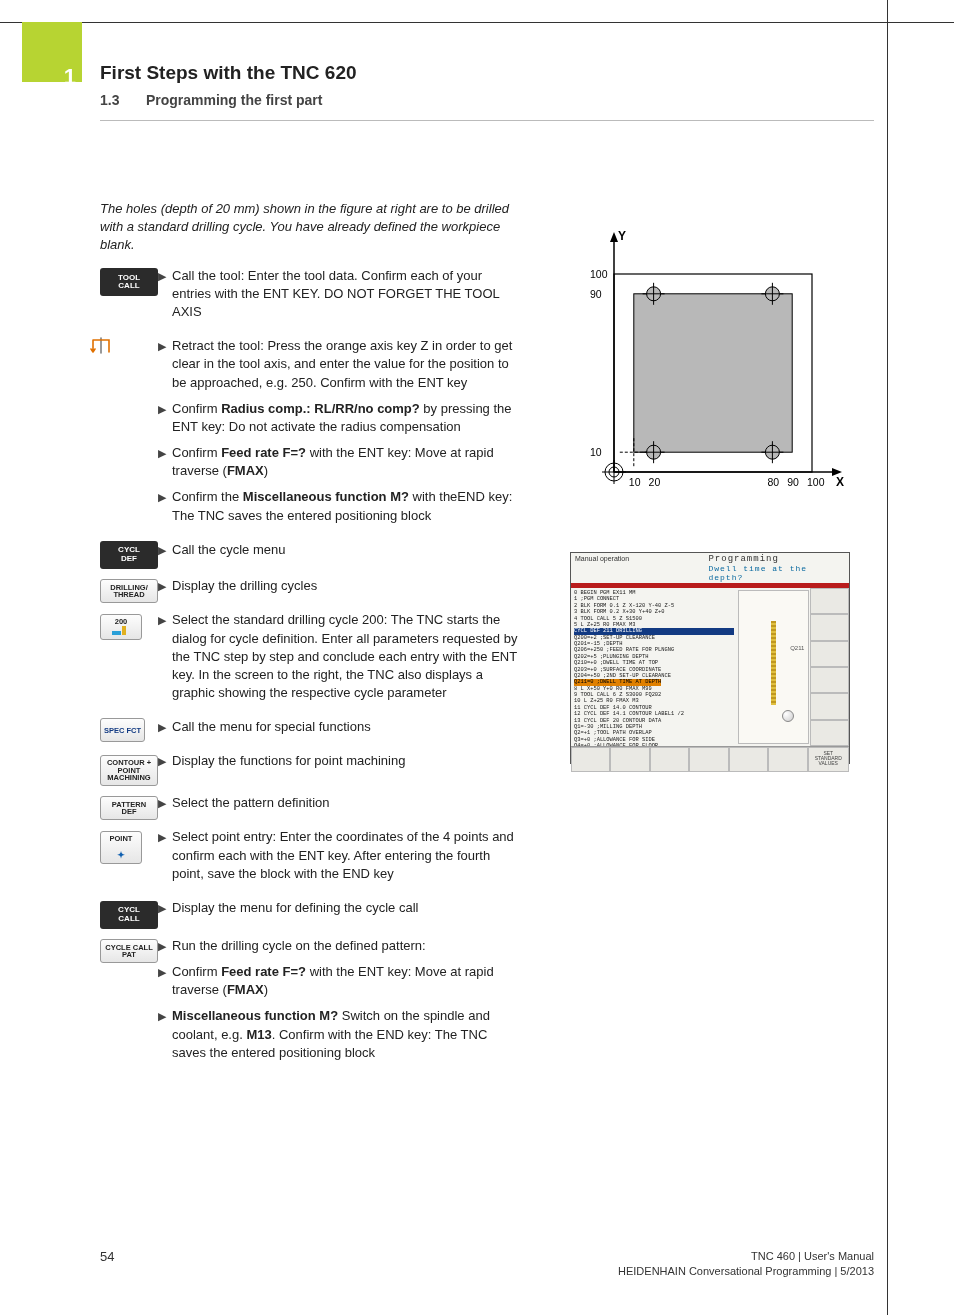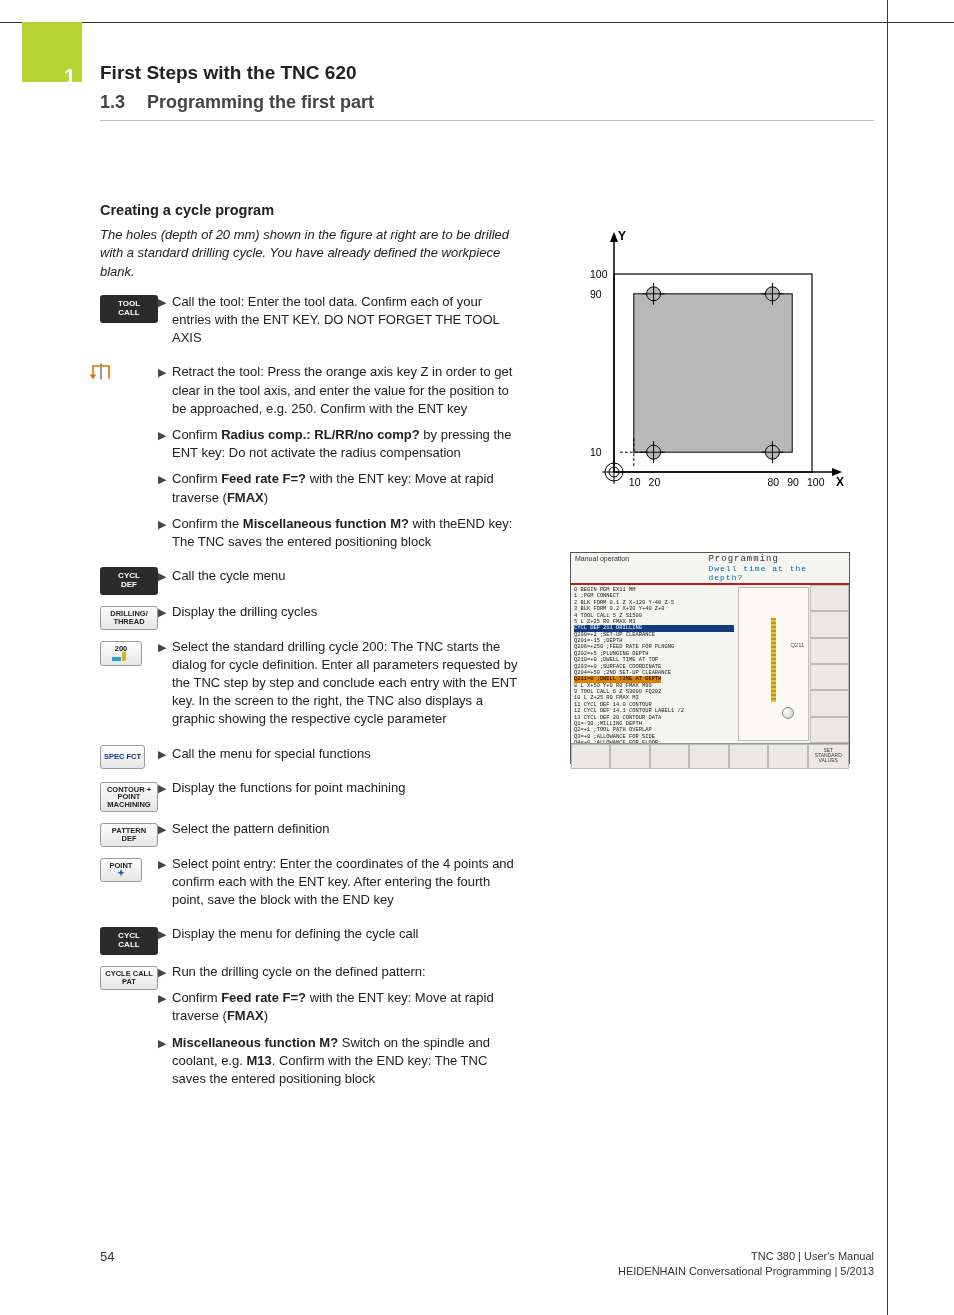--- a/index.html
+++ b/index.html
@@ -4,21 +4,21 @@
 <style>
   * { box-sizing: border-box; margin: 0; padding: 0; }
   body { font-family: Arial, Helvetica, sans-serif; background: #fff; color: #222; width: 954px; height: 1315px; position: relative; }
   .page { width: 954px; height: 1315px; position: relative; padding: 0; }
   .rule-right { position: absolute; right: 66px; top: 0; bottom: 0; border-right: 1px solid #333; }
   .top-rule { position: absolute; left: 0; right: 0; top: 22px; border-top: 1px solid #333; }
 
   .green-tab { position: absolute; left: 22px; top: 22px; width: 60px; height: 60px; background: #b7d432; }
   .chapter-num { position: absolute; right: 6px; top: 42px; font-weight: bold; font-size: 22px; color: #fff; }
   .heading1 { position: absolute; left: 100px; top: 62px; font-size: 19px; font-weight: bold; }
-  .heading2 { position: absolute; left: 100px; top: 92px; font-size: 18px; font-weight: bold; color: #444; }
+  .heading2 { position: absolute; left: 100px; top: 92px; font-size: 14px; font-weight: bold; color: #444; }
   .heading2 .secnum { display: inline-block; width: 42px; }
   .subhead-rule { position: absolute; left: 100px; right: 80px; top: 120px; border-top: 1px solid #bbb; }
 
   .body-col { position: absolute; left: 100px; top: 200px; width: 420px; font-size: 13px; line-height: 1.4; }
   .h3 { font-size: 14.5px; font-weight: bold; margin-bottom: 6px; }
   .intro { margin-bottom: 12px; font-style: italic; }
 
   .step-row { display: flex; align-items: flex-start; margin-bottom: 8px; }
   .icon-col { width: 58px; flex: 0 0 58px; }
   .icon-stack { display: flex; flex-direction: column; gap: 6px; }
@@ -34,21 +34,21 @@
   .key-img svg { position: absolute; left: 50%; top: 50%; transform: translate(-50%,-50%); }
 
   
   .fig-box { position: absolute; left: 570px; top: 226px; width: 280px; height: 280px; }
   .fig-box svg { width: 100%; height: 100%; }
   .axistxt { font-family: Arial; font-size: 12px; fill: #000; font-weight: bold; }
   .ticktxt { font-family: Arial; font-size: 10.5px; fill: #000; }
 
   
   .screen-box { position: absolute; left: 570px; top: 552px; width: 280px; height: 212px; border: 1px solid #555; font-size: 7px; background: #f4f4f0; }
-  .scr-header { display: flex; border-bottom: 2px solid #b91c1c; }
+  .scr-header { display: flex; border-bottom: 5px solid #b91c1c; }
   .scr-header .left { width: 48%; padding: 2px 4px; font-size: 7px; color: #333; }
   .scr-header .right { width: 52%; padding: 1px 4px; }
   .scr-header .t1 { font-family: "Courier New", monospace; font-size: 9px; letter-spacing: 1px; color: #333; }
   .scr-header .t2 { font-family: "Courier New", monospace; font-size: 8px; letter-spacing: 1px; color: #0b6aa0; }
   .scr-body { display: flex; height: 158px; }
   .scr-code { width: 60%; padding: 2px 3px; font-family: "Courier New", monospace; font-size: 5.4px; line-height: 1.18; color: #1a1a1a; overflow: hidden; }
   .scr-code .hl { background: #123a82; color: #fff; display: block; }
   .scr-code .hl2 { background: #e08000; color: #000; display: inline-block; }
   .scr-graph { width: 26%; background: #faf9f4; border: 1px solid #bbb; position: relative; margin: 2px 1px; }
   .scr-side { width: 14%; display: flex; flex-direction: column; }
@@ -75,21 +75,20 @@
     <div class="chapter-num">1</div>
   </div>
   <div class="heading1">First Steps with the TNC 620</div>
   <div class="heading2">
     <span class="secnum">1.3</span>
     <span>Programming the first part</span>
   </div>
   <div class="subhead-rule"></div>
 
   <div class="body-col">
-    <div class="h3">Creating a cycle program</div>
     <p class="intro">The holes (depth of 20 mm) shown in the figure at right are to be drilled with a standard drilling cycle. You have already defined the workpiece blank.</p>
 
     <div class="step-row">
       <div class="icon-col">
         <span class="key-dark">TOOL CALL</span>
       </div>
       <div class="text-col">
         <div class="bullet-line">
             <span class="tri">▶</span>
             <span class="btxt">Call the tool: Enter the tool data. Confirm each of your entries with the ENT KEY. DO NOT FORGET THE TOOL AXIS</span>
@@ -193,21 +192,21 @@
       </div>
       <div class="text-col">
         <div class="bullet-line">
             <span class="tri">▶</span>
             <span class="btxt">Select the pattern definition</span>
           </div>
       </div>
     </div>
     <div class="step-row">
       <div class="icon-col">
-        <span class="key-light" style="flex-direction:column;">
+        <span class="key-light" style="flex-direction:column;gap:8px;">
           <span>POINT</span>
           <span style="color:#1060b0;font-size:9px;">✦</span>
         </span>
       </div>
       <div class="text-col">
         <div class="bullet-line">
             <span class="tri">▶</span>
             <span class="btxt">Select point entry: Enter the coordinates of the 4 points and confirm each with the ENT key. After entering the fourth point, save the block with the END key</span>
           </div>
       </div>
@@ -341,17 +340,17 @@
         <div class="sk"></div>
         <div class="sk"></div>
         <div class="sk"></div>
       <div class="sk last">SET STANDARD VALUES</div>
     </div>
   </div>
 
   <div class="footer">
     <span class="pn">54</span>
     <span class="rt">
-      <span>TNC 380 | User's Manual</span><br>
+      <span>TNC 460 | User's Manual</span><br>
       <span>HEIDENHAIN Conversational Programming | 5/2013</span>
     </span>
   </div>
 </div>
 
 </body></html>

